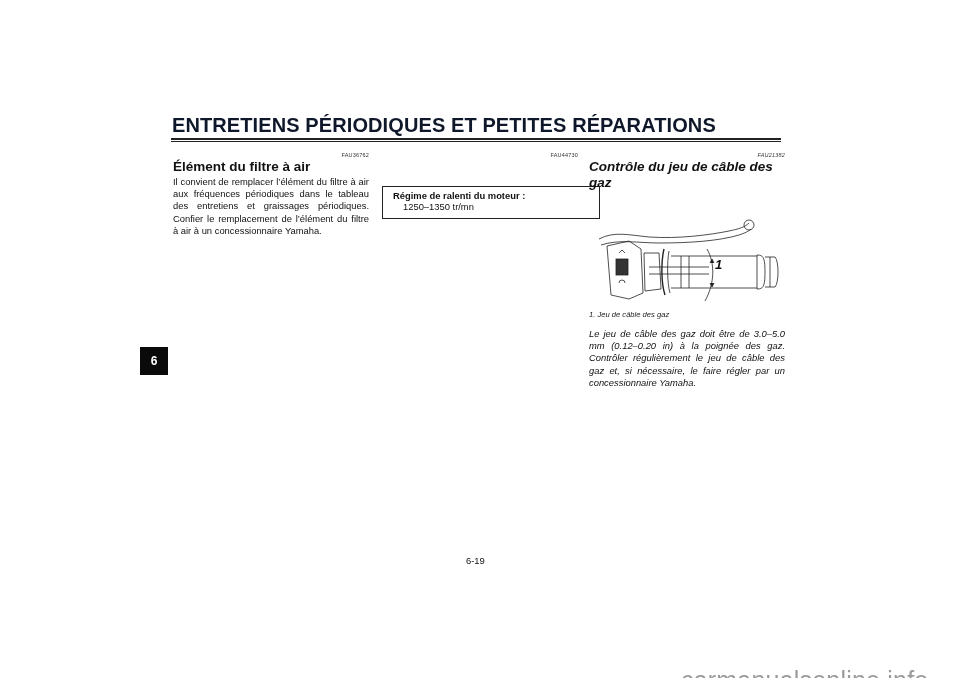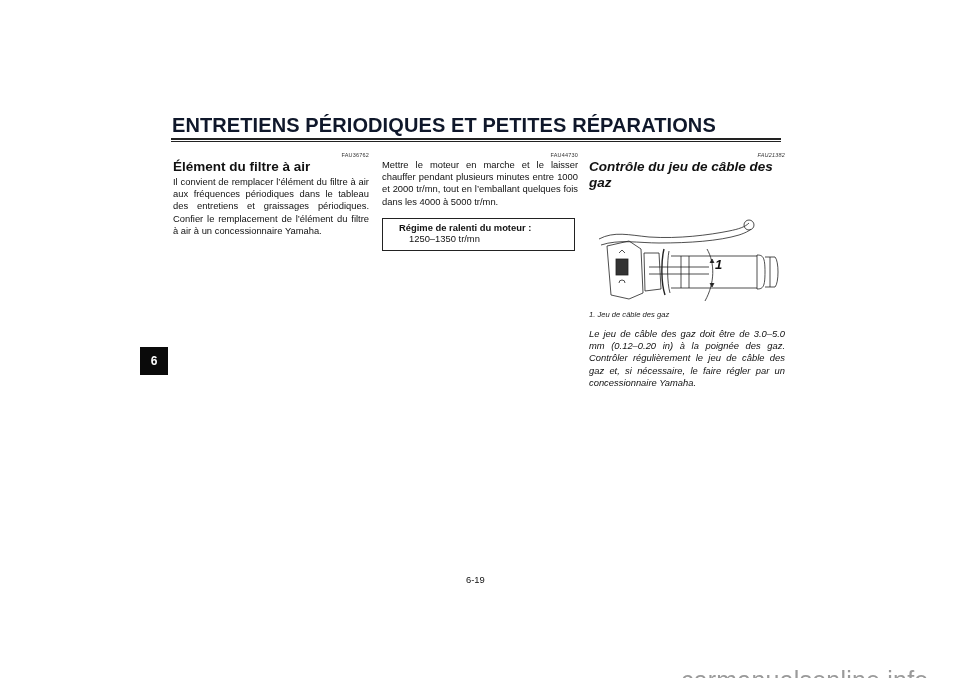--- a/index.html
+++ b/index.html
@@ -29,28 +29,28 @@
     text-align: right; font-size: 5.5px; color: #333; letter-spacing: 0.2px; height: 7px; line-height: 7px;
   }
   .sec-title {
     font-weight: bold; font-size: 13.5px; line-height: 16px; margin: 0 0 1px 0; color: #111;
   }
   .body-text {
     font-size: 9.4px; line-height: 12.2px; text-align: justify; margin: 0; color: #111;
     hyphens: manual;
   }
   .spec-box {
-    border: 1px solid #222; margin-top: 10px; padding: 3px 8px 6px 16px; width: 193px; box-sizing: border-box;
+    border: 1px solid #222; margin-top: 27px; padding: 3px 8px 6px 10px; width: 218px; box-sizing: border-box;
   }
   .spec-label { font-weight: bold; font-size: 9.4px; line-height: 11px; }
   .spec-value { font-size: 9.4px; line-height: 11px; padding-left: 10px; }
   .figure { width: 196px; height: 105px; margin-top: 10px; position: relative; }
   .caption { font-size: 7.6px; line-height: 10px; margin-top: 4px; color: #222; }
   .page-number {
-    position: absolute; left: 466px; top: 555px; font-size: 9.4px; color: #111; margin-top: 19px;
+    position: absolute; left: 466px; top: 555px; font-size: 9.4px; color: #111;
   }
   .watermark {
     position: absolute; left: 681px; top: 646px; font-size: 25px; color: #9a9a9a;
     font-family: "Liberation Sans", sans-serif; letter-spacing: 0.2px; margin-top: 20px;
   }
 </style>
 </head>
 <body>
 
 <div class="header-title">ENTRETIENS PÉRIODIQUES ET PETITES RÉPARATIONS</div>
@@ -59,21 +59,20 @@
 <div class="chapter-tab">6</div>
 
 <div class="col col-1">
   <div class="code">FAU36762</div>
   <div class="sec-title">Élément du filtre à air</div>
   <p class="body-text">Il convient de remplacer l’élément du filtre à air aux fréquences périodiques dans le ta­bleau des entretiens et graissages périodi­ques. Confier le remplacement de l’élément du filtre à air à un concessionnaire Yamaha.</p>
 </div>
 
 <div class="col col-2">
   <div class="code">FAU44730</div>
-  <p class="body-text">Mettre le moteur en marche et le laisser chauffer pendant plusieurs minutes entre 1000 et 2000 tr/mn, tout en l’emballant quel­ques fois dans les 4000 à 5000 tr/mn.</p>
   <div class="spec-box">
     <div class="spec-label">Régime de ralenti du moteur :</div>
     <div class="spec-value">1250–1350 tr/mn</div>
   </div>
 </div>
 
 <div class="col col-3">
   <div class="code">FAU21382</div>
   <div class="sec-title">Contrôle du jeu de câble des gaz</div>
   <div class="figure">

